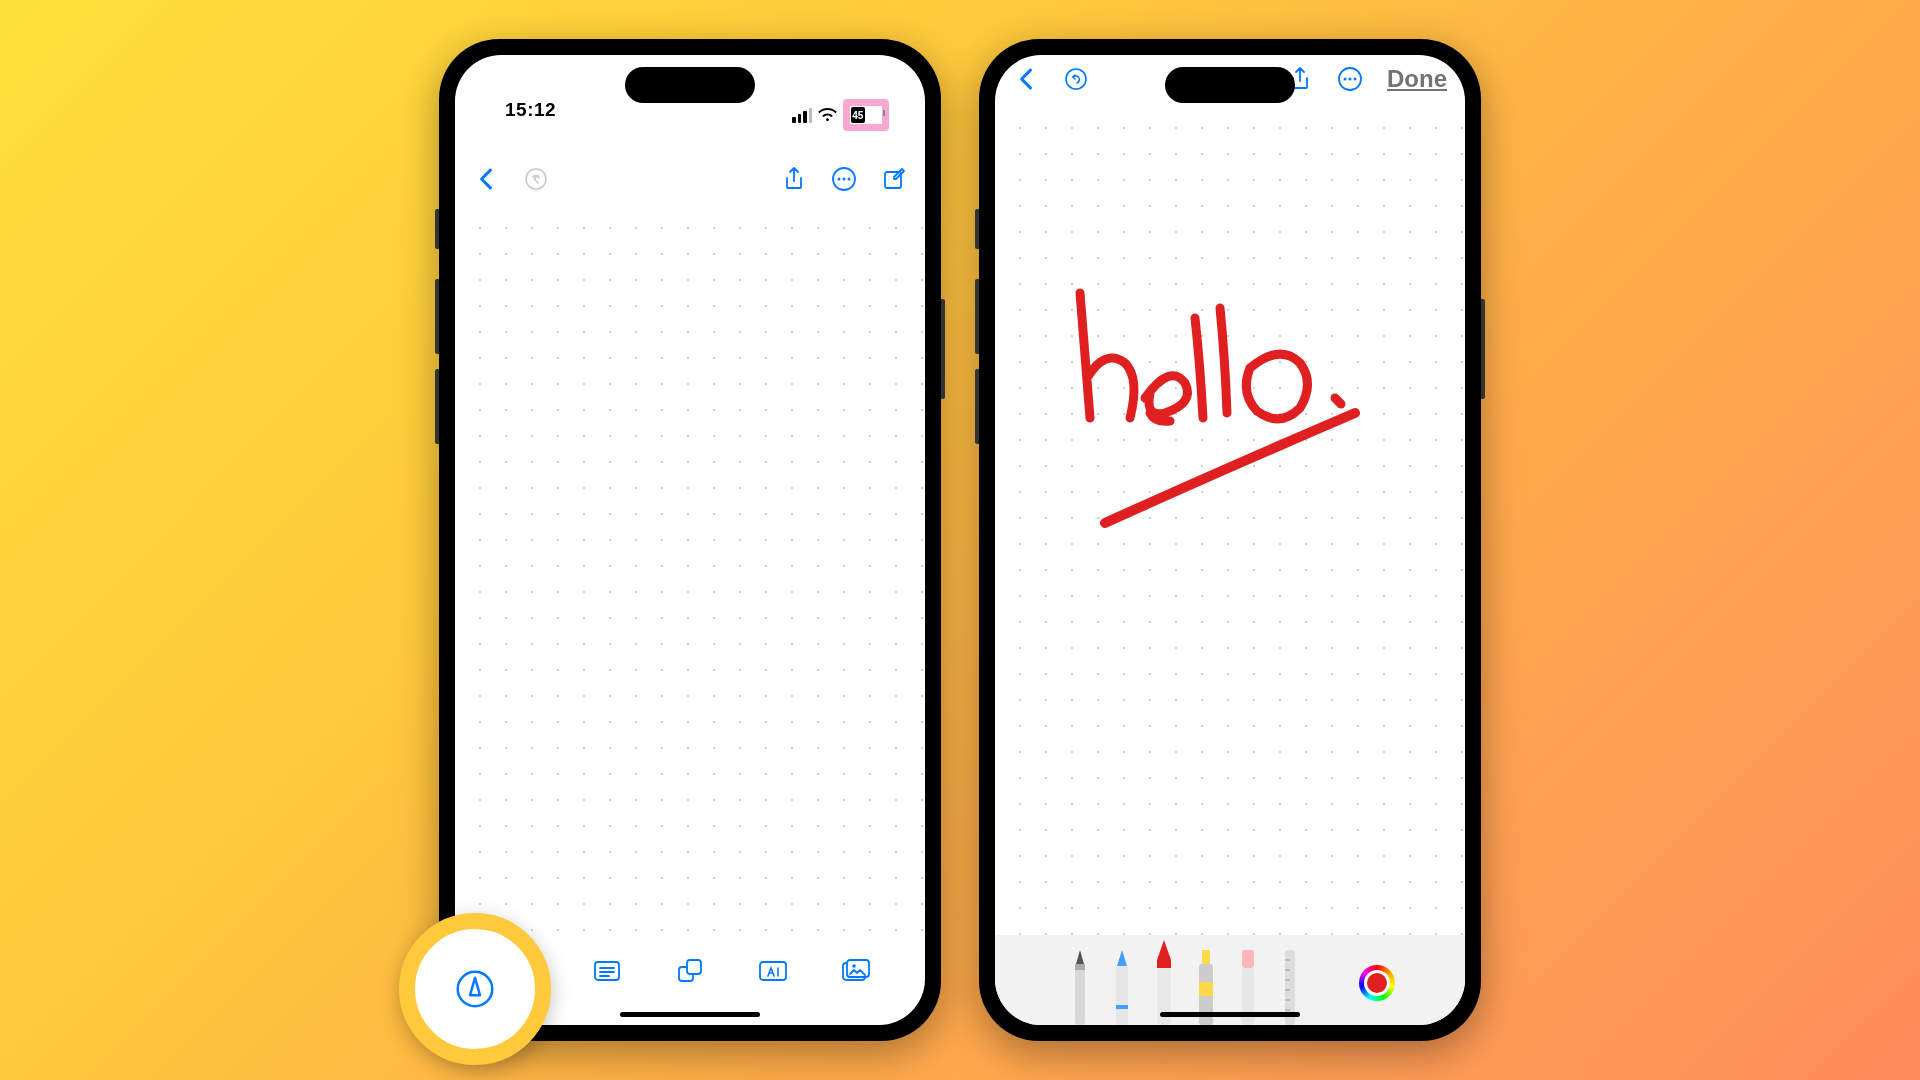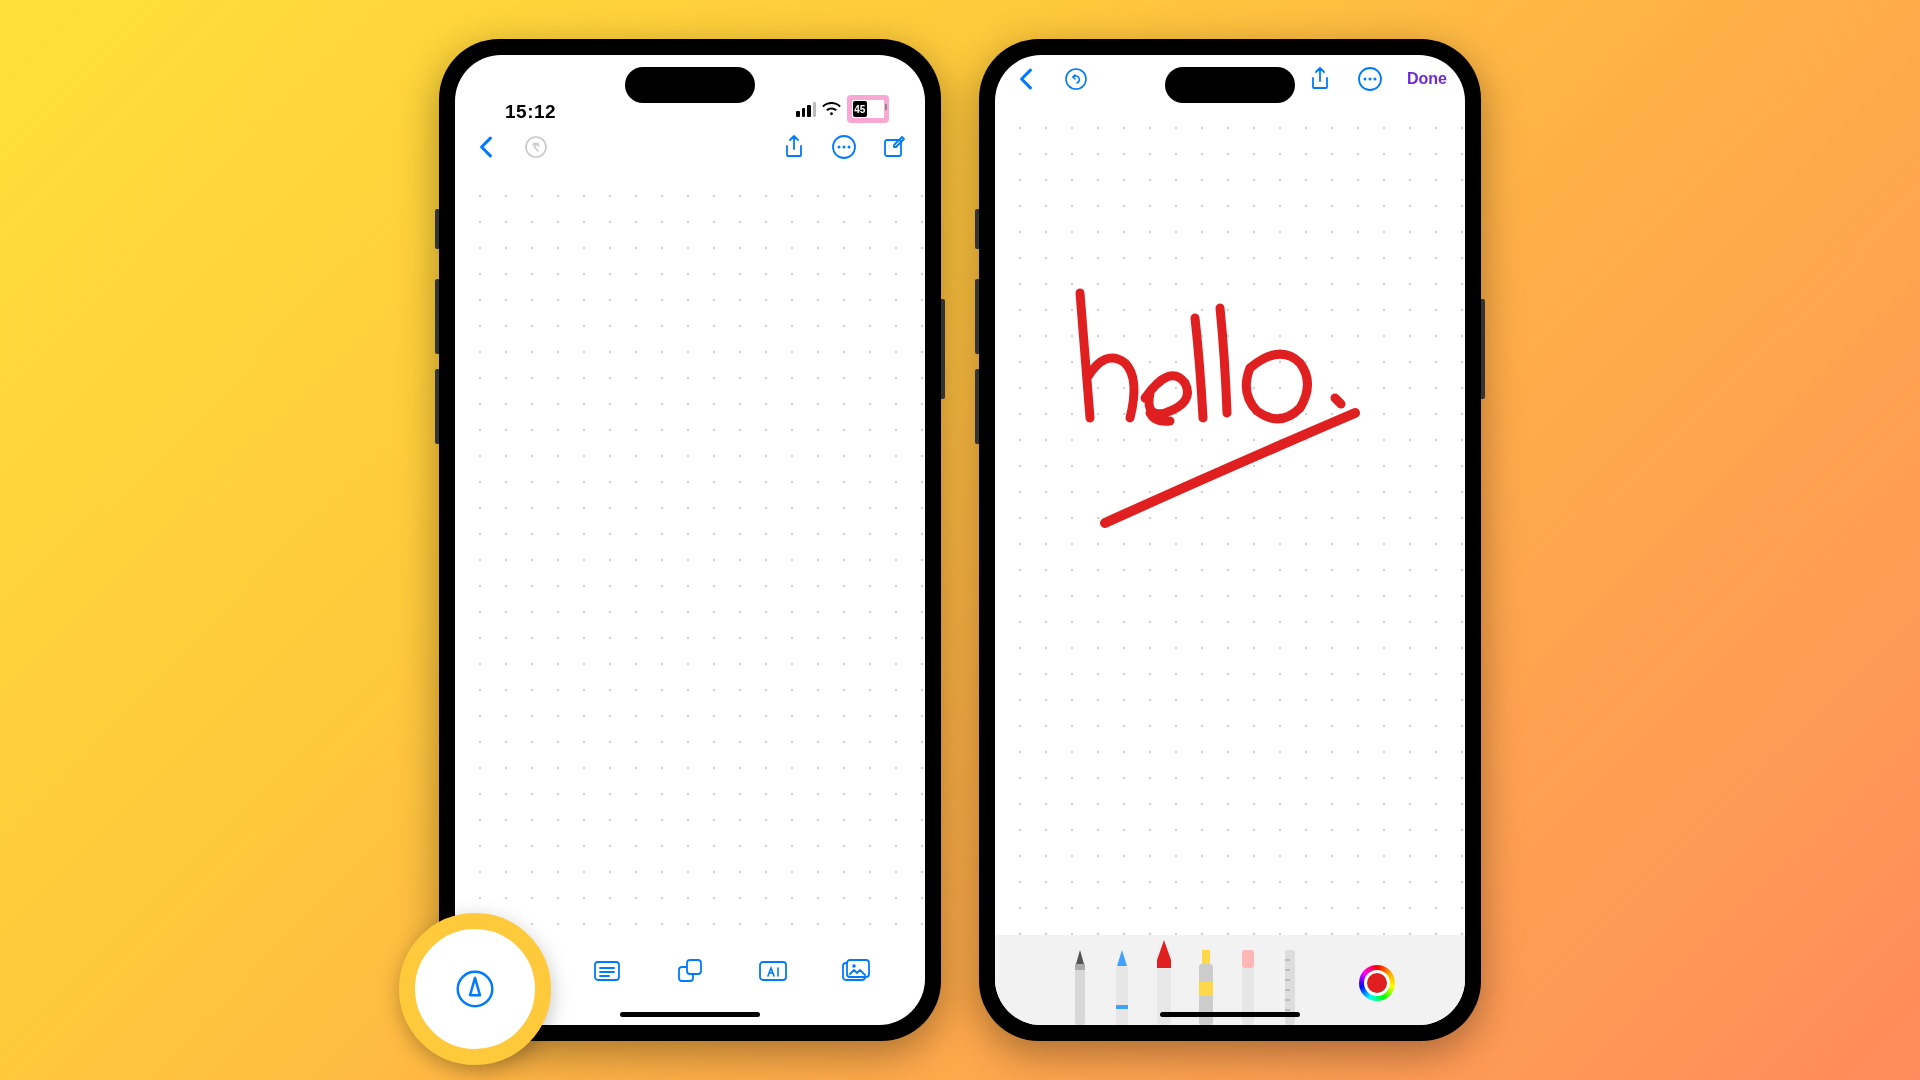--- a/index.html
+++ b/index.html
@@ -3,38 +3,38 @@
 <meta charset="utf-8">
 <style>
   html,body{margin:0;padding:0;width:1920px;height:1080px;overflow:hidden;font-family:-apple-system,BlinkMacSystemFont,'Segoe UI',sans-serif;}
   body{background:linear-gradient(135deg,#ffe03a 0%,#ffc93c 35%,#ffae48 60%,#ff9a56 85%,#ff8a5b 100%);display:flex;align-items:center;justify-content:center;gap:38px;}
   .phone{width:470px;height:970px;background:#000;border-radius:60px;position:relative;box-shadow:0 12px 40px rgba(0,0,0,0.35);padding:16px;}
   .phone::before{content:'';position:absolute;left:-4px;top:170px;width:4px;height:40px;background:#333;border-radius:2px 0 0 2px;}
   .phone::after{content:'';position:absolute;left:-4px;top:240px;width:4px;height:75px;background:#333;border-radius:2px 0 0 2px;box-shadow:0 90px 0 #333;}
   .sidebtn{position:absolute;right:-4px;top:260px;width:4px;height:100px;background:#333;border-radius:0 2px 2px 0;}
   .screen{width:100%;height:100%;background:#fff;border-radius:46px;overflow:hidden;position:relative;display:flex;flex-direction:column;}
   .island{position:absolute;top:12px;left:50%;transform:translateX(-50%);width:130px;height:36px;background:#000;border-radius:20px;z-index:10;}
-  .statusbar{height:56px;display:flex;align-items:flex-end;justify-content:space-between;padding:12px 36px 0 50px;font-size:19px;font-weight:600;color:#000;flex-shrink:0;}
+  .statusbar{height:56px;display:flex;align-items:flex-start;justify-content:space-between;padding:0 36px 0 50px;font-size:19px;font-weight:600;color:#000;flex-shrink:0;margin-top:44px;}
   .st-right{display:flex;align-items:center;gap:6px;}
   .st-time{letter-spacing:0.5px;}
   .signal{display:flex;align-items:flex-end;gap:2px;}
   .signal span{width:3.5px;background:#000;border-radius:1px;}
   .signal span:nth-child(1){height:6px;}
   .signal span:nth-child(2){height:9px;}
   .signal span:nth-child(3){height:12px;}
   .signal span:nth-child(4){height:15px;background:#bbb;}
   .wifi{width:19px;height:14px;}
-  .batt{width:30px;height:16px;border:5px solid #f9a8d4;border-radius:4px;position:relative;display:flex;align-items:center;padding:1px;}
+  .batt{width:30px;height:16px;border:7px solid #f9a8d4;border-radius:4px;position:relative;display:flex;align-items:center;padding:1px;}
   .batt::after{content:'';position:absolute;right:-3px;top:4px;width:2px;height:6px;background:#888;border-radius:0 1px 1px 0;}
   .batt-fill{background:#000;height:100%;border-radius:2px;display:flex;align-items:center;justify-content:center;color:#fff;font-size:10px;font-weight:600;}
   .navbar{height:48px;display:flex;align-items:center;justify-content:space-between;padding:0 18px;flex-shrink:0;}
   .nav-left,.nav-right{display:flex;align-items:center;gap:24px;}
   .navicon{width:26px;height:26px;display:flex;align-items:center;justify-content:center;color:#007aff;cursor:pointer;}
   .navicon.dim{color:#c9c9c9;}
-  .done{color:#6d28d9;font-size:16px;font-weight:600;cursor:pointer;}
+  .done{color:#737373;font-size:24px;font-weight:600;cursor:pointer;text-decoration:underline;}
   .canvas{flex:1;position:relative;background:#fff;background-image:radial-gradient(circle,#cfcfcf 1.2px,transparent 1.2px);background-size:26px 26px;background-position:12px 12px;}
   .handwriting{position:absolute;top:160px;left:40px;right:20px;}
   .toolbar{height:80px;display:flex;align-items:center;justify-content:space-around;padding:0 28px 14px;flex-shrink:0;}
   .tbicon{width:30px;height:30px;display:flex;align-items:center;justify-content:center;color:#007aff;cursor:pointer;}
   .drawpalette{height:90px;background:#f2f2f2;display:flex;align-items:flex-end;justify-content:center;gap:12px;padding:0 18px 0;flex-shrink:0;position:relative;}
   .tool{width:30px;height:75px;cursor:pointer;position:relative;}
   .tool.selected{height:85px;}
   .colorwheel{width:36px;height:36px;border-radius:50%;background:conic-gradient(red,orange,yellow,lime,cyan,blue,magenta,red);margin-bottom:24px;cursor:pointer;position:relative;display:flex;align-items:center;justify-content:center;}
   .colorwheel::after{content:'';width:20px;height:20px;background:#e02020;border-radius:50%;border:3px solid #fff;}
   .homebar{position:absolute;bottom:8px;left:50%;transform:translateX(-50%);width:140px;height:5px;background:#000;border-radius:3px;}

